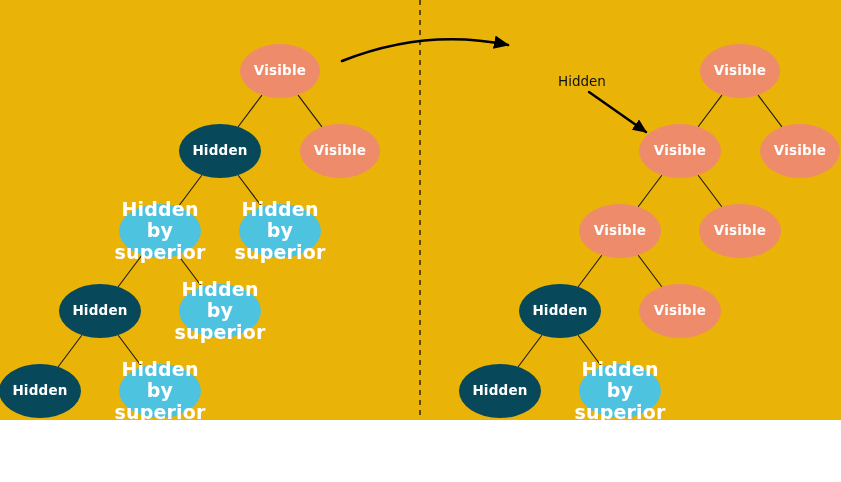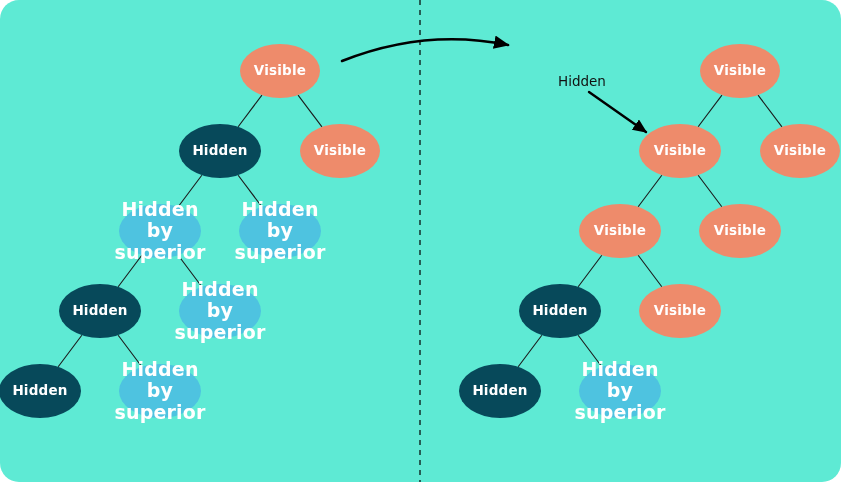--- a/index.html
+++ b/index.html
@@ -7,24 +7,23 @@
     margin: 0;
     padding: 0;
     background: #ffffff;
   }
   body {
     font-family: "DejaVu Sans", sans-serif;
   }
   #canvas {
     position: relative;
     width: 841px;
-    height: 482px;
-    background: #5eead4;
+    height: 420px;
+    background: #eab308;
     overflow: hidden;
-    border-radius: 19px;
   }
   #edge-layer {
     position: absolute;
     left: 0;
     top: 0;
     width: 841px;
     height: 482px;
     pointer-events: none;
   }
   .node {

